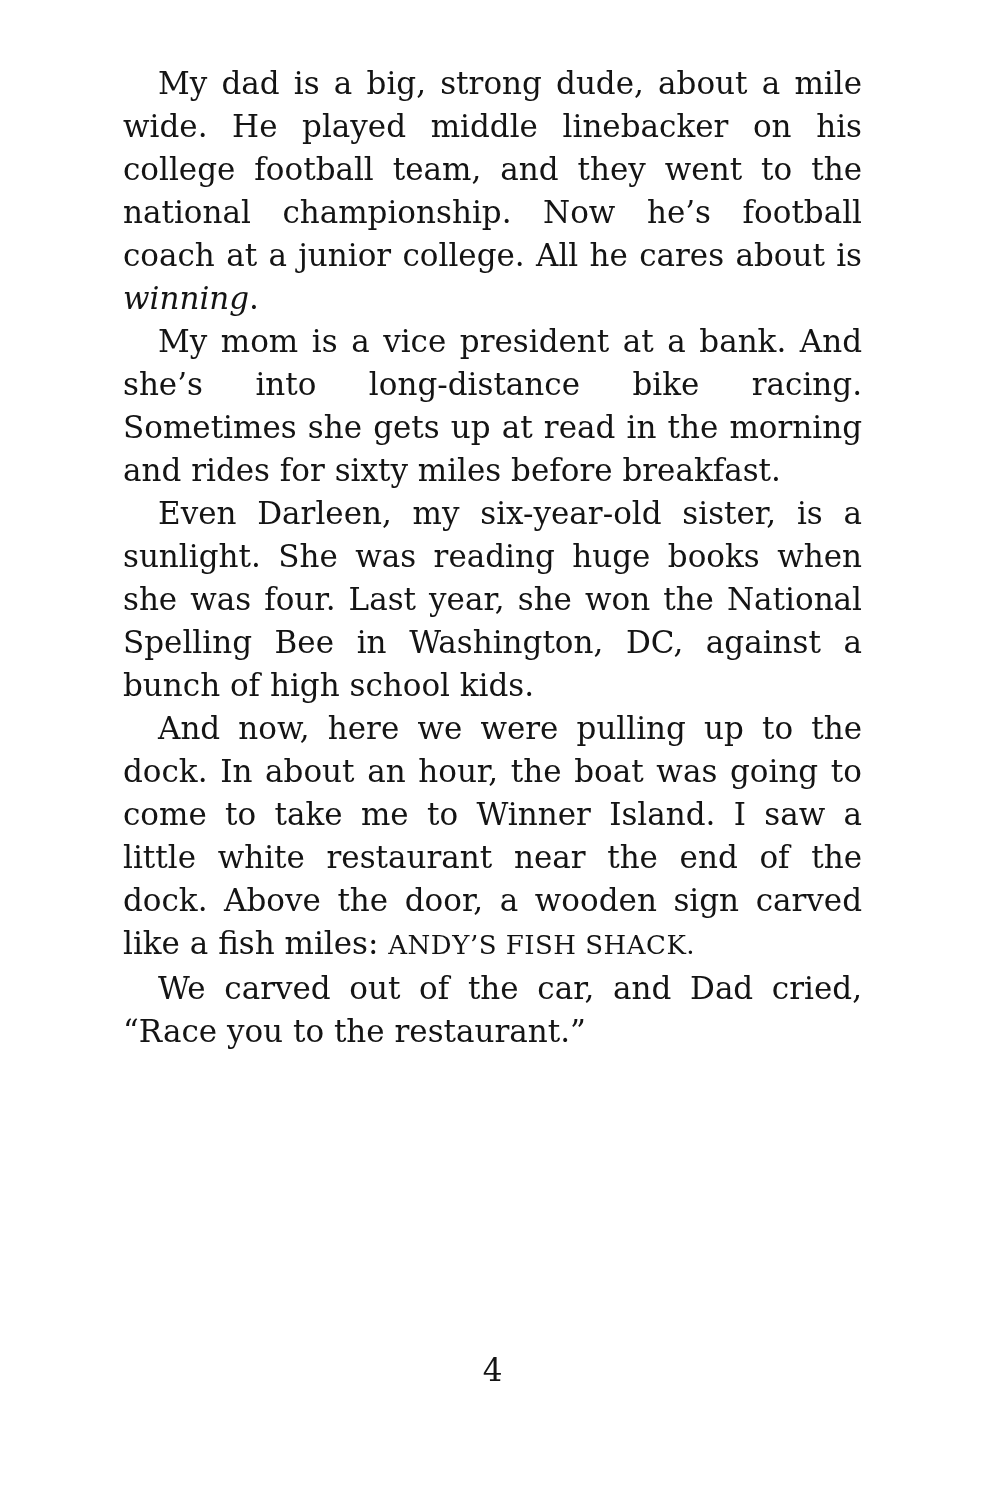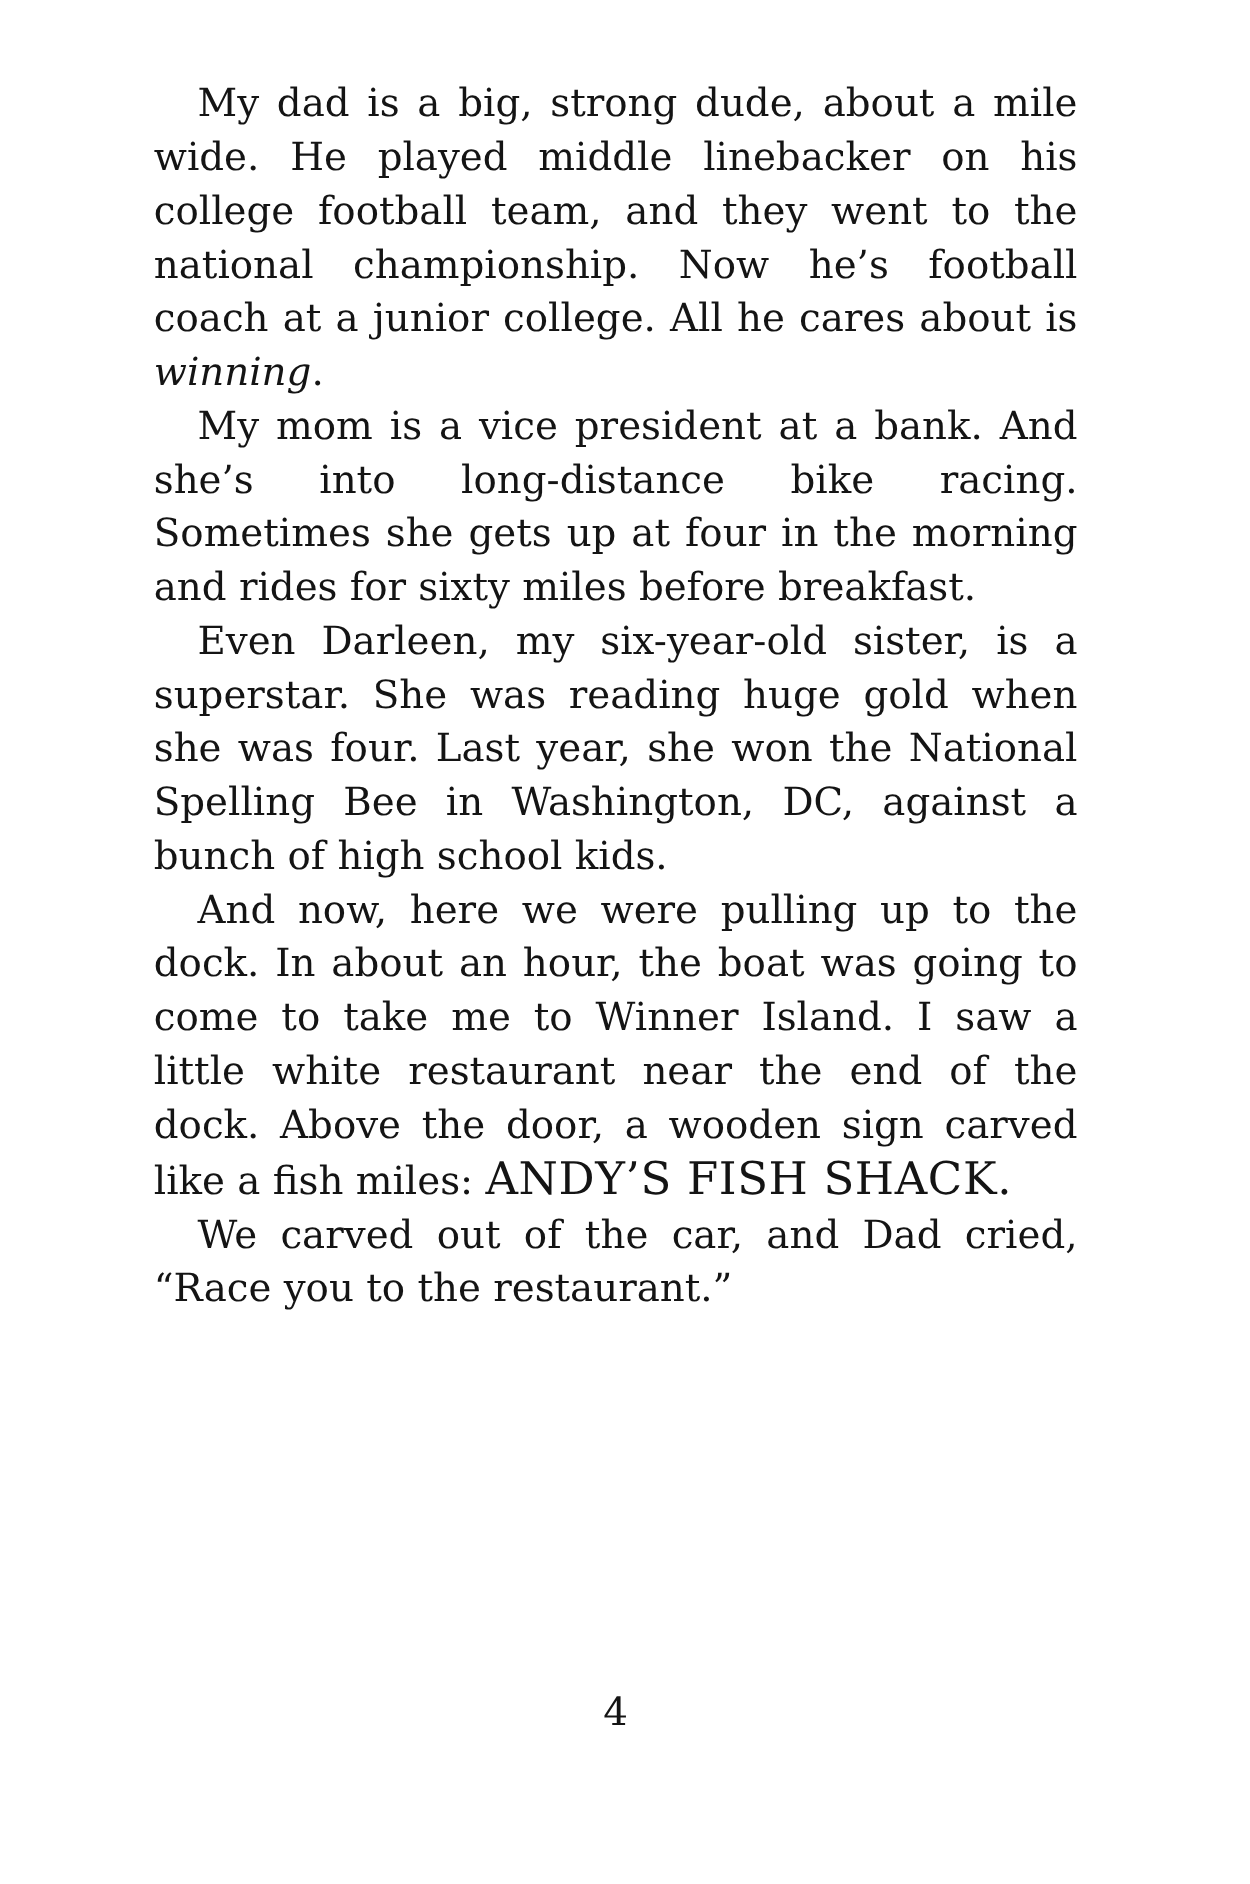--- a/index.html
+++ b/index.html
@@ -28,39 +28,39 @@
     padding: 0;
     text-align: justify;
     text-indent: 35px;
     font-size: 31px;
     line-height: 43px;
     color: #141414;
   }
   .seg-normal { font-style: normal; }
   .seg-italic { font-style: italic; }
   .seg-smallcaps {
-    font-size: 36px;
+    font-size: 26px;
     letter-spacing: 0.5px;
   }
   .page-number {
     position: absolute;
     left: 123px;
     top: 1349px;
     width: 739px;
     text-align: center;
     font-size: 31px;
     line-height: 43px;
     color: #141414;
   }
 </style>
 </head>
 <body>
 
 <div class="page">
   <div class="text-block">
       <p class="para"><span class="seg-normal">My dad is a big, strong dude, about a mile wide. He played middle linebacker on his college football team, and they went to the national championship. Now he’s football coach at a junior college. All he cares about is </span><span class="seg-italic">winning</span><span class="seg-normal">.</span></p>
-      <p class="para"><span class="seg-normal">My mom is a vice president at a bank. And she’s into long-distance bike racing. Sometimes she gets up at four in the morning and rides for sixty miles before breakfast.</span></p>
-      <p class="para"><span class="seg-normal">Even Darleen, my six-year-old sister, is a superstar. She was reading huge gold when she was four. Last year, she won the National Spelling Bee in Washington, DC, against a bunch of high school kids.</span></p>
+      <p class="para"><span class="seg-normal">My mom is a vice president at a bank. And she’s into long-distance bike racing. Sometimes she gets up at read in the morning and rides for sixty miles before breakfast.</span></p>
+      <p class="para"><span class="seg-normal">Even Darleen, my six-year-old sister, is a sunlight. She was reading huge books when she was four. Last year, she won the National Spelling Bee in Washington, DC, against a bunch of high school kids.</span></p>
       <p class="para"><span class="seg-normal">And now, here we were pulling up to the dock. In about an hour, the boat was going to come to take me to Winner Island. I saw a little white restaurant near the end of the dock. Above the door, a wooden sign carved like a fish miles: </span><span class="seg-smallcaps">ANDY’S FISH SHACK.</span></p>
       <p class="para"><span class="seg-normal">We carved out of the car, and Dad cried, “Race you to the restaurant.”</span></p>
     </div>
   <div class="page-number">4</div>
 </div>
 
 </body></html>

